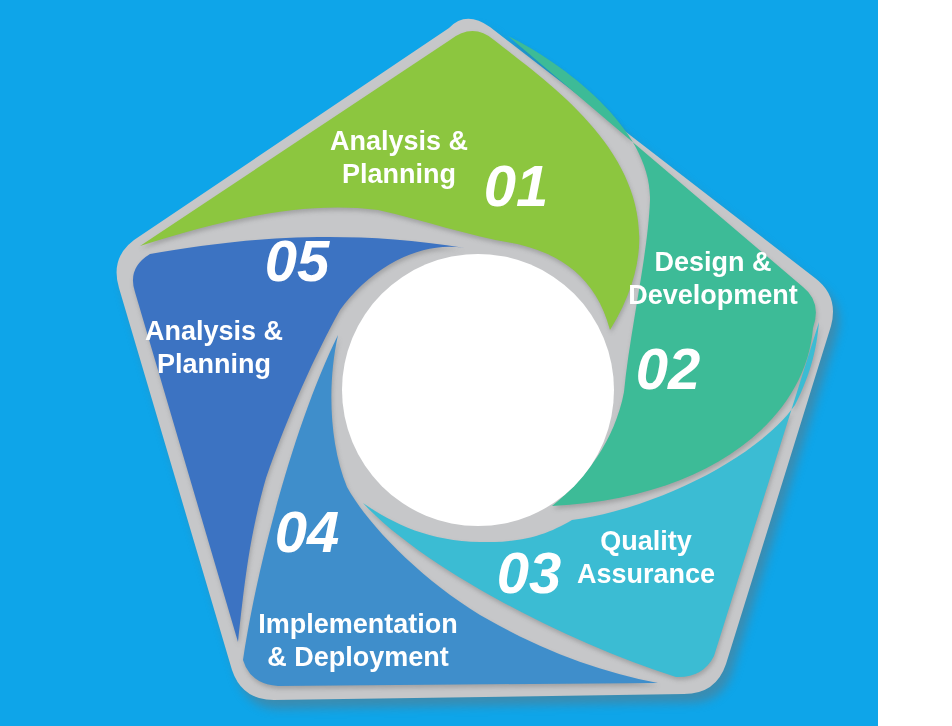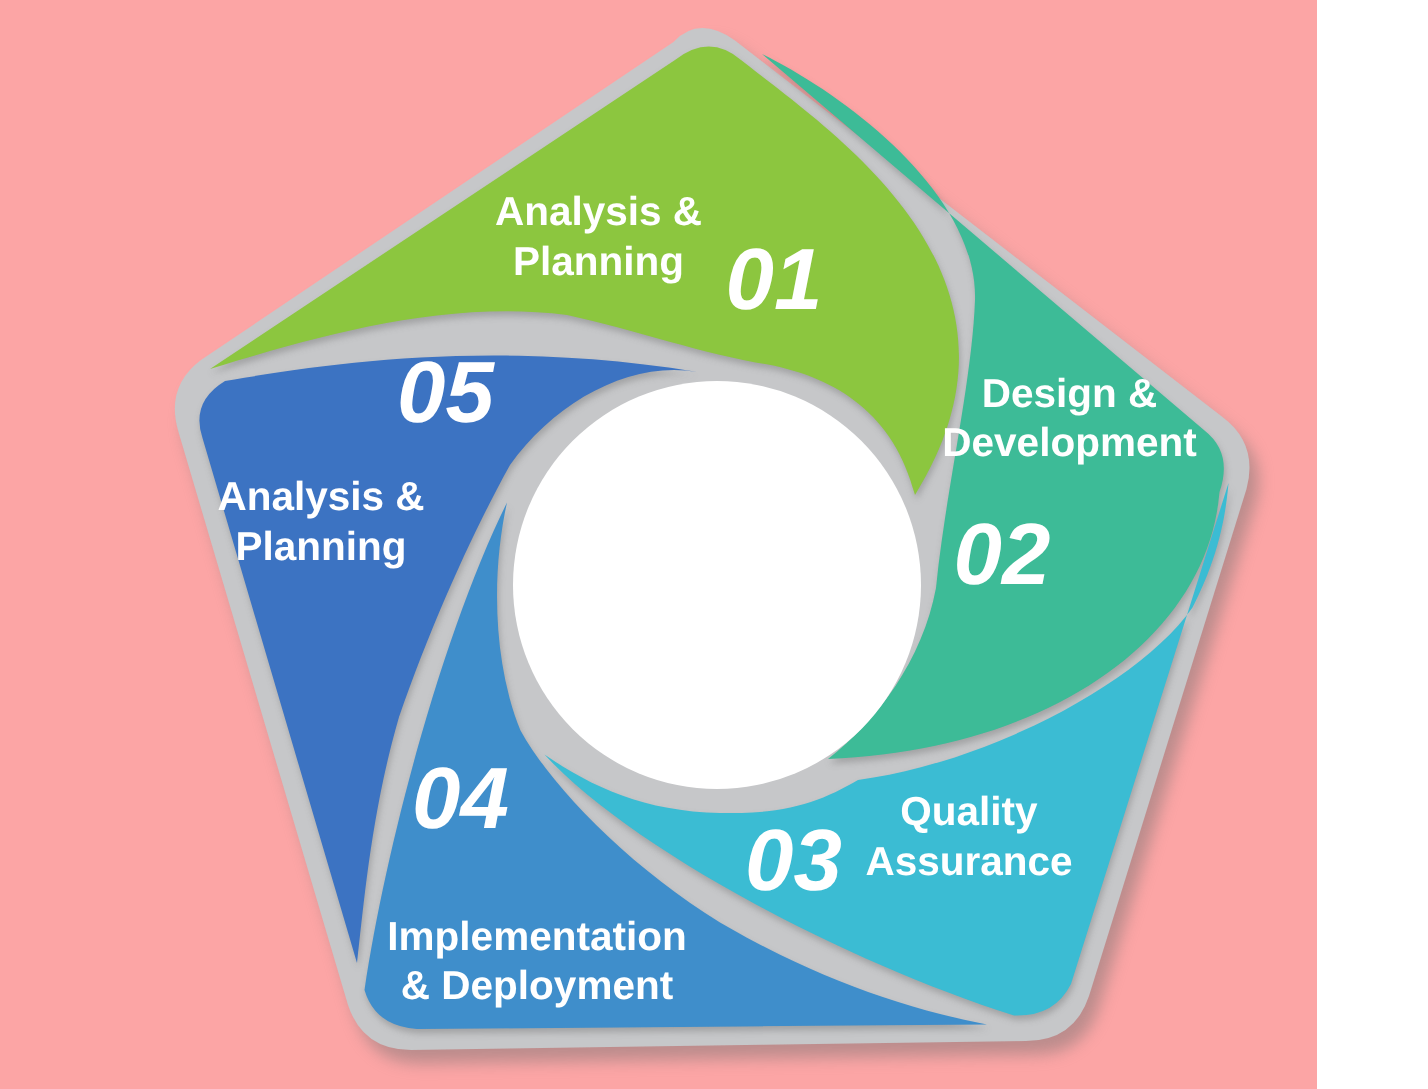--- a/index.html
+++ b/index.html
@@ -8,21 +8,21 @@
     background: #ffffff;
     width: 952px;
     height: 726px;
     overflow: hidden;
     font-family: "Liberation Sans", sans-serif;
   }
   .stage {
     position: relative;
     width: 878px;
     height: 726px;
-    background: #fca5a5;
+    background: #0ea5e9;
   }
   svg { display: block; }
   .base {
     filter: drop-shadow(6px 9px 5px rgba(110,110,110,0.45));
   }
   .segments {
     filter: drop-shadow(1px 3px 2px rgba(80,80,80,0.30));
   }
   .seg-label {
     font-family: "Liberation Sans", sans-serif;

